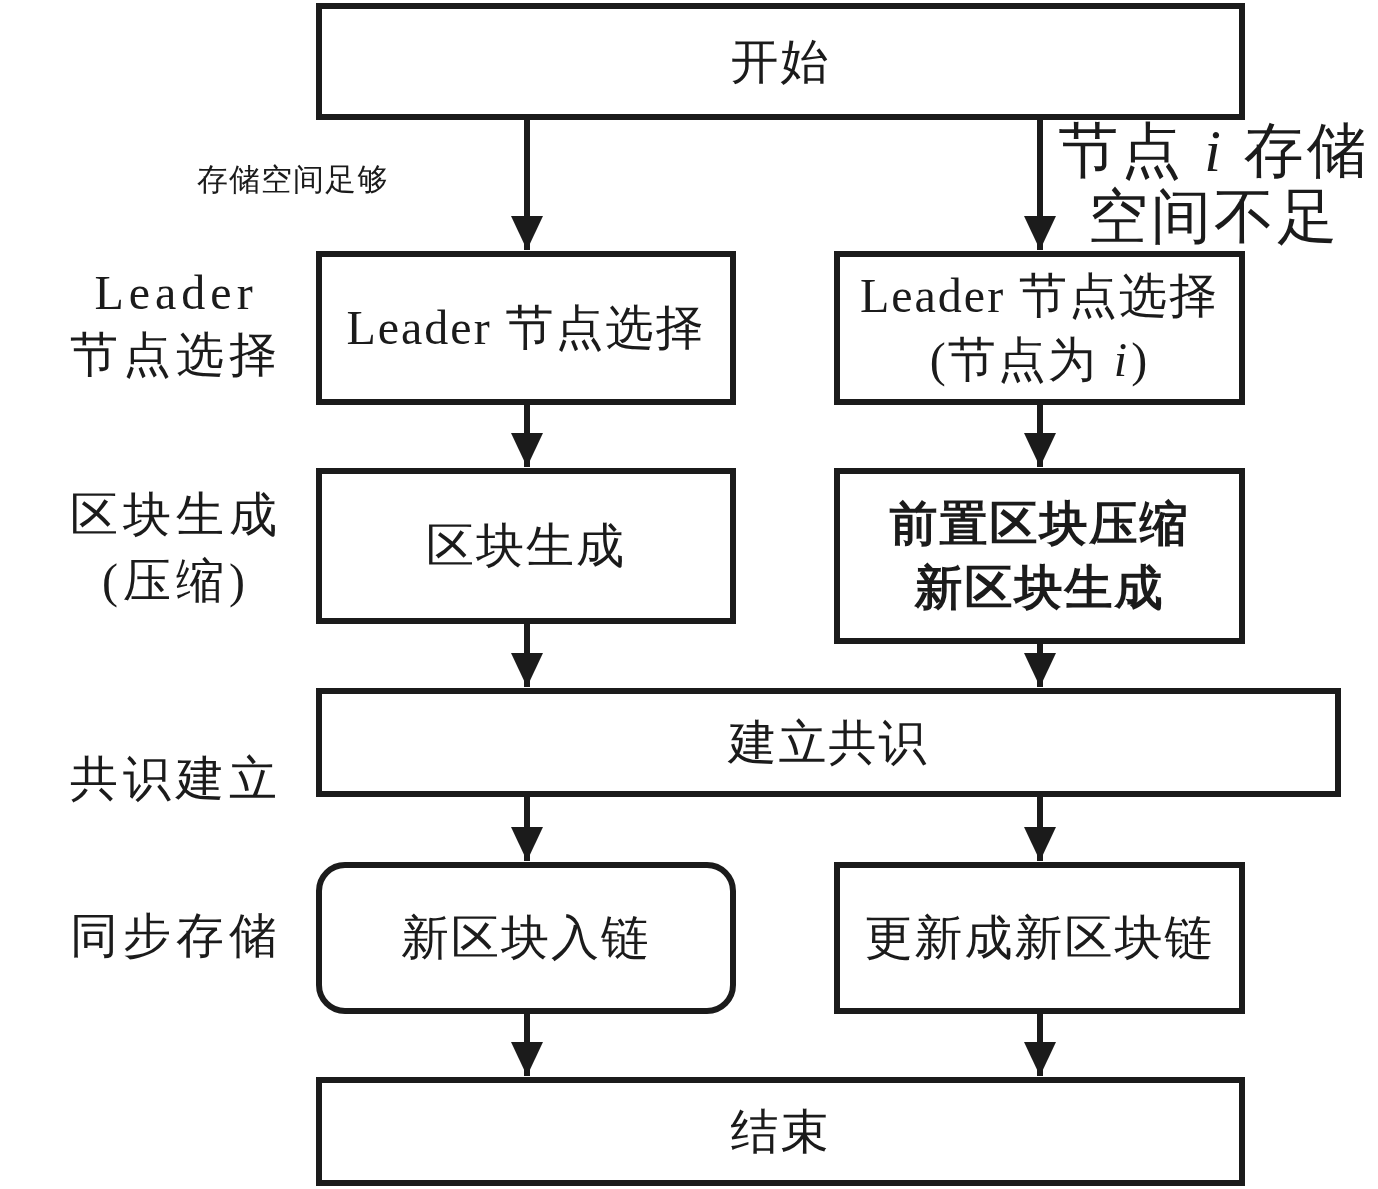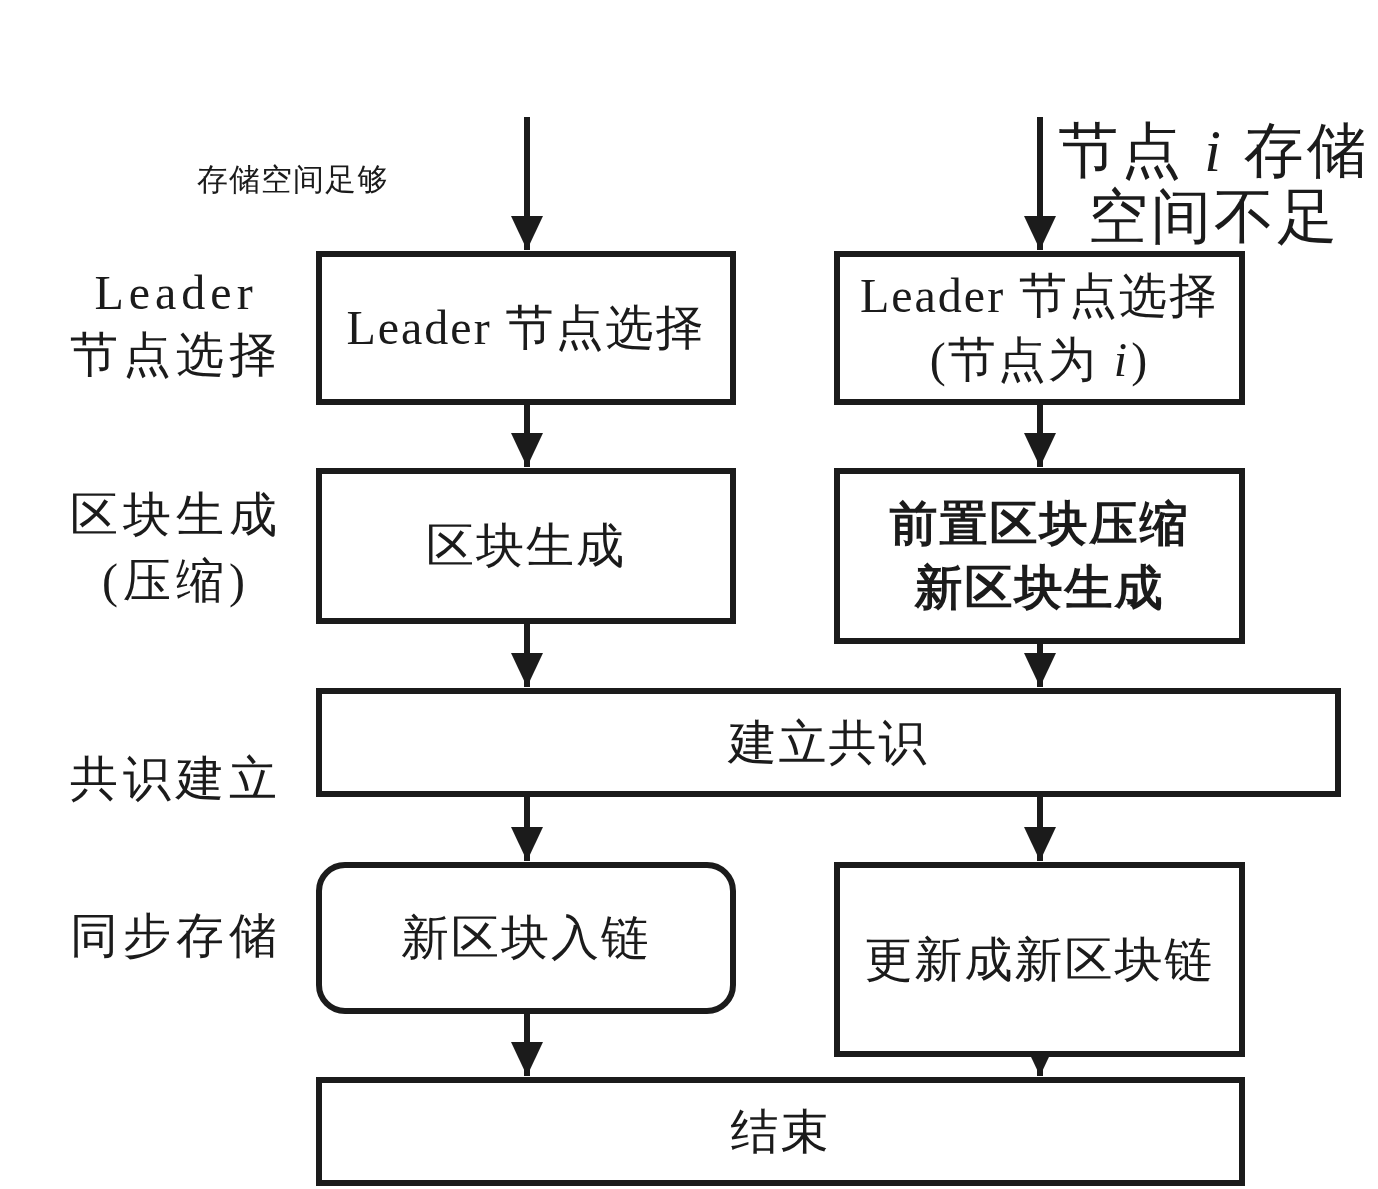--- a/index.html
+++ b/index.html
@@ -84,20 +84,23 @@
     <line x1="527" y1="405" x2="527" y2="467" stroke="#1b1b1b" stroke-width="6" marker-end="url(#ah)"></line>
     <line x1="1040" y1="405" x2="1040" y2="467" stroke="#1b1b1b" stroke-width="6" marker-end="url(#ah)"></line>
     <line x1="527" y1="624" x2="527" y2="687" stroke="#1b1b1b" stroke-width="6" marker-end="url(#ah)"></line>
     <line x1="1040" y1="624" x2="1040" y2="687" stroke="#1b1b1b" stroke-width="6" marker-end="url(#ah)"></line>
     <line x1="527" y1="797" x2="527" y2="861" stroke="#1b1b1b" stroke-width="6" marker-end="url(#ah)"></line>
     <line x1="1040" y1="797" x2="1040" y2="861" stroke="#1b1b1b" stroke-width="6" marker-end="url(#ah)"></line>
     <line x1="527" y1="1014" x2="527" y2="1076" stroke="#1b1b1b" stroke-width="6" marker-end="url(#ah)"></line>
     <line x1="1040" y1="1014" x2="1040" y2="1076" stroke="#1b1b1b" stroke-width="6" marker-end="url(#ah)"></line>
   </svg>
 
+  <div class="box" style="left:316px; top:3px; width:929px; height:117px;">
+    <span>开始</span>
+  </div>
 
   <div class="edge-label-left">
     <span>存储空间足够</span>
   </div>
   <div class="edge-label-right">
     <div class="bline"><span>节点 </span><span class="ital">i</span><span> 存储</span></div>
     <div class="bline"><span>空间不足</span></div>
   </div>
 
   <div class="side-label" style="top:262px;">
@@ -131,21 +134,21 @@
     <div class="bline">新区块生成</div>
   </div>
 
   <div class="box" style="left:316px; top:688px; width:1025px; height:109px;">
     <span>建立共识</span>
   </div>
 
   <div class="box" style="left:316px; top:862px; width:420px; height:152px;border-radius:29px;">
     <span>新区块入链</span>
   </div>
-  <div class="box" style="left:834px; top:862px; width:411px; height:195px;text-align:center;">
+  <div class="box" style="left:834px; top:862px; width:411px; height:152px;text-align:center;">
     <span>更新成新区块链</span>
   </div>
 
   <div class="box" style="left:316px; top:1077px; width:929px; height:109px;">
     <span>结束</span>
   </div>
 
 </div>
 
 </body></html>

